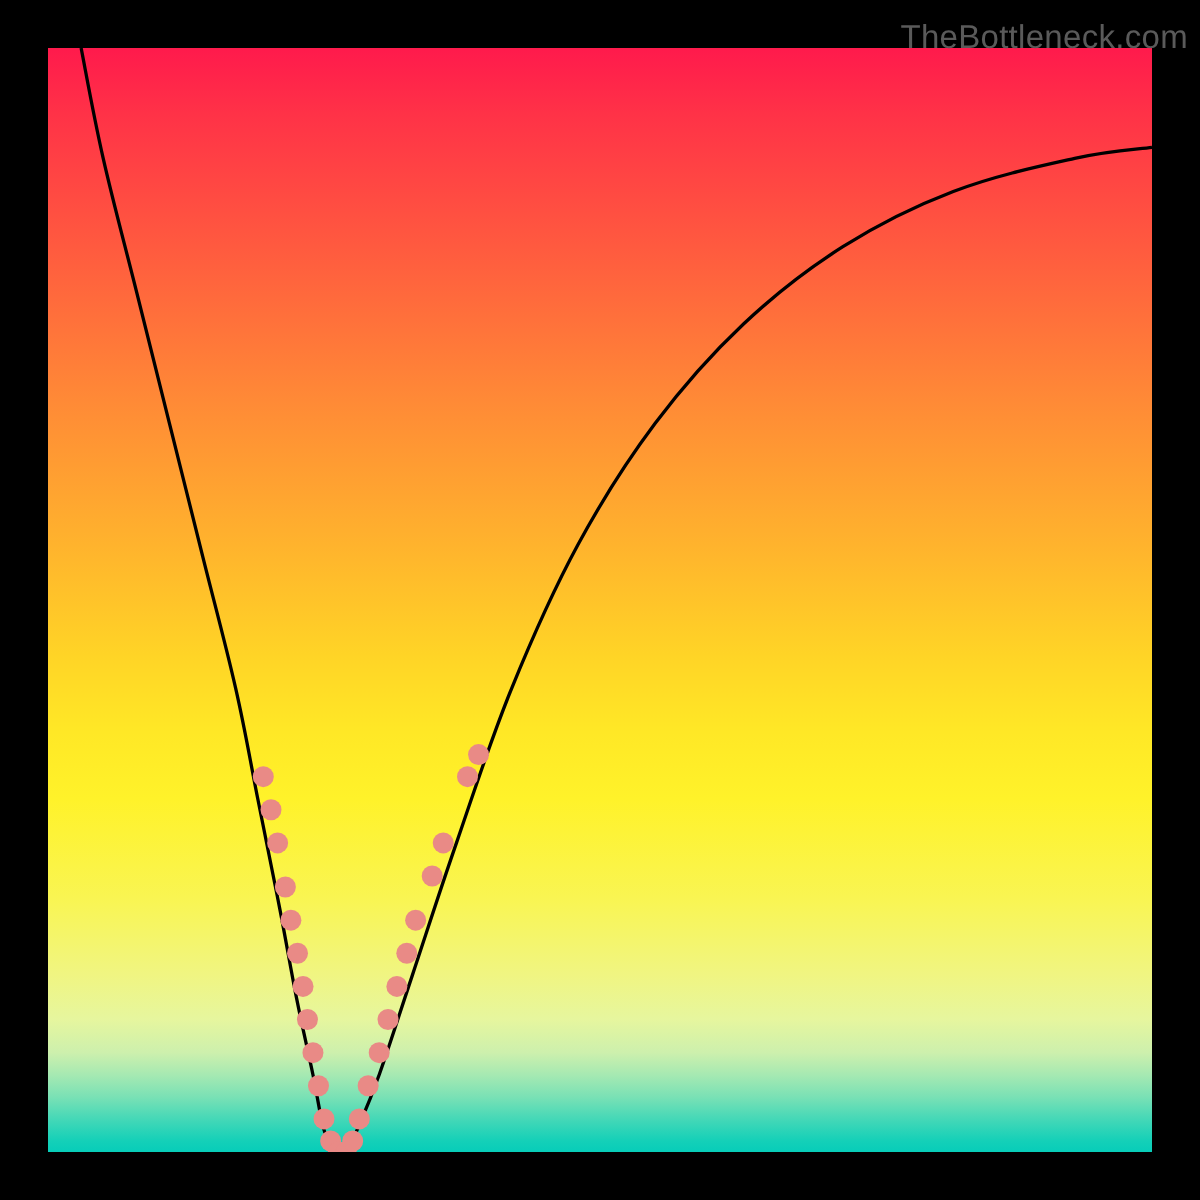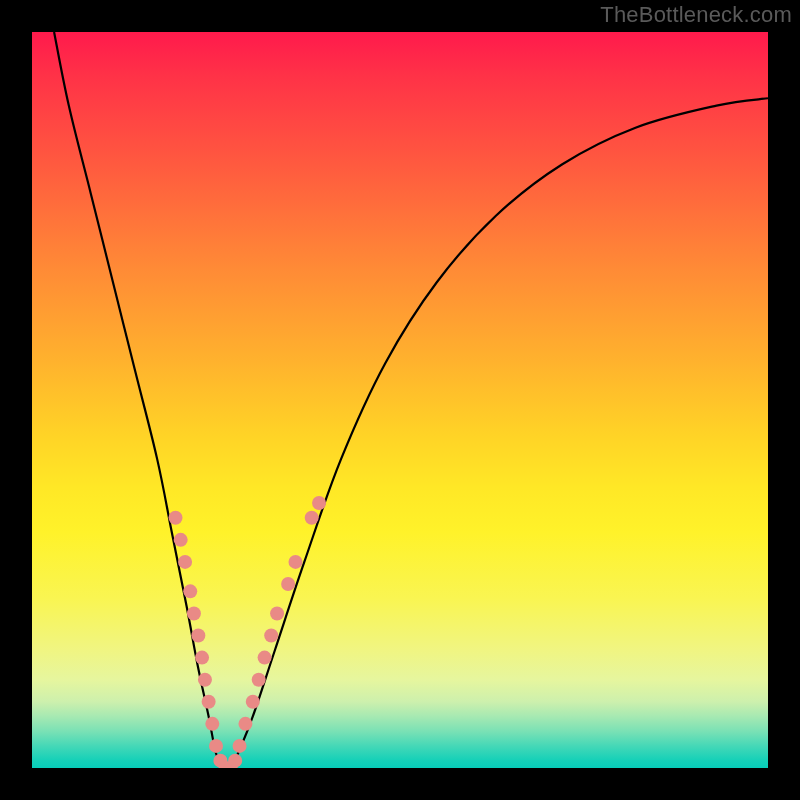--- a/index.html
+++ b/index.html
@@ -44,21 +44,21 @@
   }
   svg.curve {
     position: absolute;
     left: 0;
     top: 0;
     width: 736px;
     height: 736px;
   }
   .watermark {
     position: absolute;
-    top: 2px;
+    top: 12px;
     right: 8px;
     font-family: Arial, Helvetica, sans-serif;
     font-size: 22px;
     color: #5a5a5a;
     font-weight: 500;
     letter-spacing: 0.2px;
     user-select: none;
   }
 </style>
 </head>

